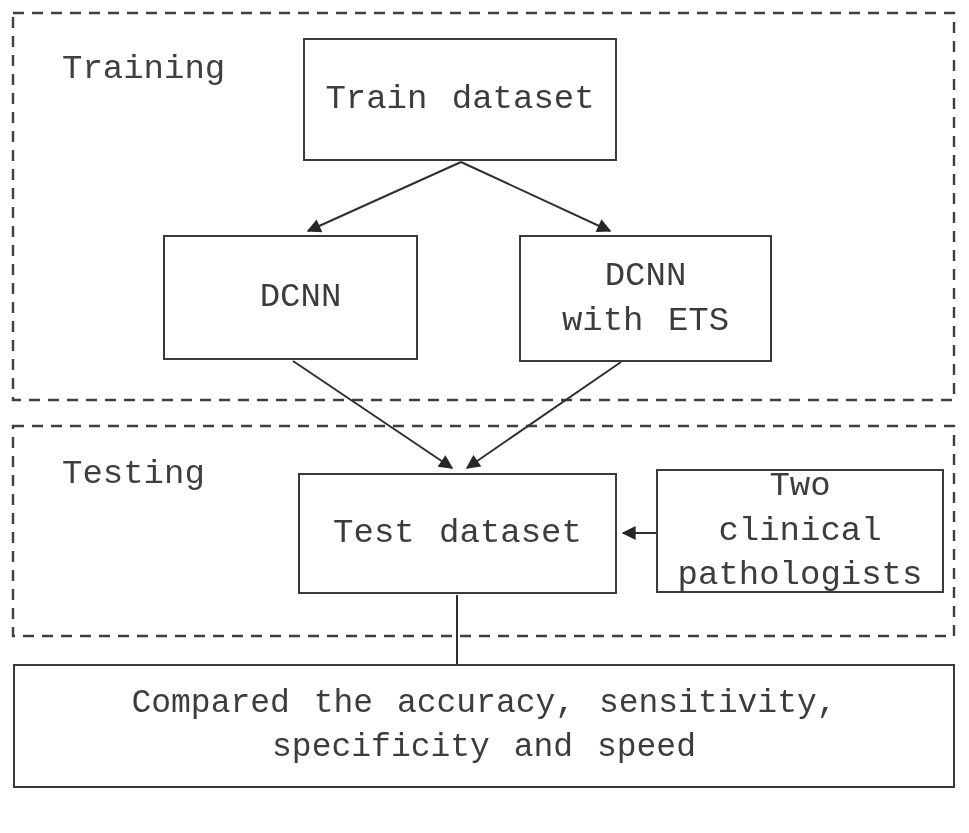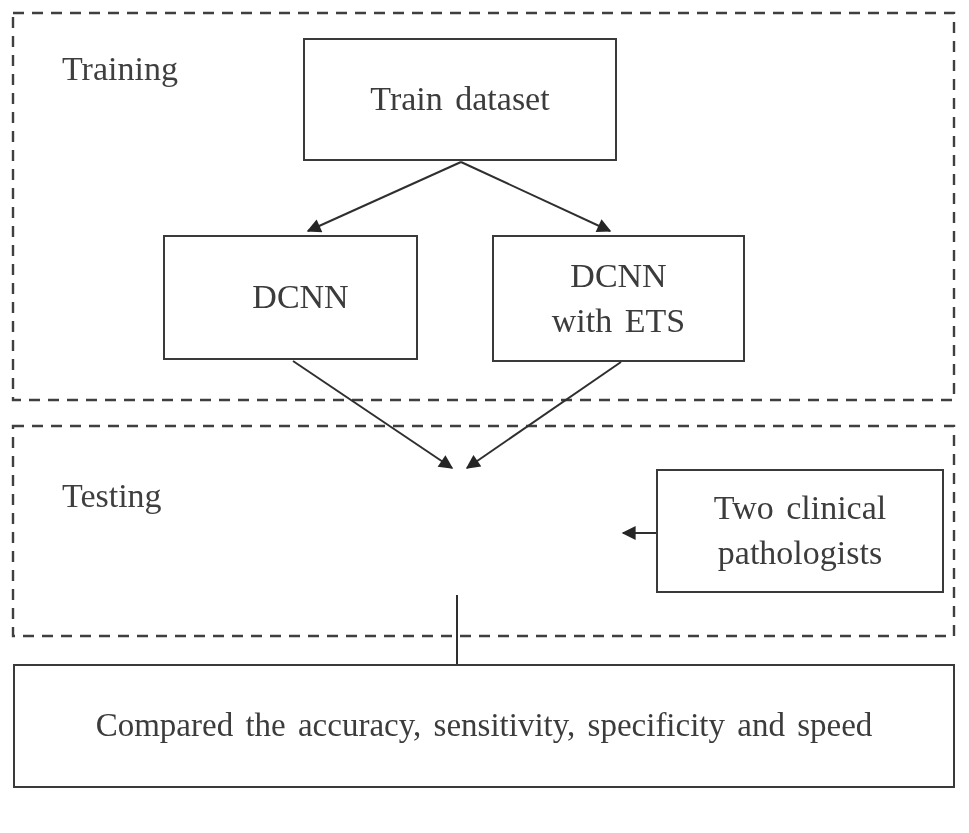--- a/index.html
+++ b/index.html
@@ -5,21 +5,21 @@
   html, body {
     margin: 0;
     padding: 0;
     background: #ffffff;
   }
   .canvas {
     position: relative;
     width: 957px;
     height: 833px;
     background: #ffffff;
-    font-family: Liberation Serif, serif;
+    font-family: Liberation Mono, monospace;
     color: #3c3c3c;
     overflow: hidden;
   }
   .edges-layer {
     position: absolute;
     left: 0;
     top: 0;
     width: 969px;
     height: 833px;
     z-index: 1;
@@ -39,25 +39,25 @@
     word-spacing: 4px;
   }
   .section-label {
     position: absolute;
     font-size: 34px;
     color: #3f3f3f;
     z-index: 2;
     white-space: nowrap;
   }
   #label-training { left: 62px;  top: 50px;  }
-  #label-testing  { left: 62px;  top: 455px; margin-top: 22px; }
+  #label-testing  { left: 62px;  top: 455px; }
 
   #node-train-dataset { left: 303px; top: 38px;  width: 314px; height: 123px; align-items: center; }
   #node-dcnn          { left: 163px; top: 235px; width: 255px; height: 125px; padding-left: 20px; }
-  #node-dcnn-ets      { left: 492px; top: 235px; width: 253px; height: 127px; padding: 0 54px; }
+  #node-dcnn-ets      { left: 519px; top: 235px; width: 253px; height: 127px; padding: 0 32px; }
   #node-test-dataset  { left: 298px; top: 473px; width: 319px; height: 121px; }
   #node-pathologists  { left: 656px; top: 469px; width: 288px; height: 124px; padding: 16px 24px; }
   #node-comparison    { left: 13px;  top: 664px; width: 942px; height: 124px; font-size: 33px; }
 </style>
 </head>
 <body>
 
 <div class="canvas">
 
   <svg class="edges-layer" width="969" height="833" viewBox="0 0 969 833" xmlns="http://www.w3.org/2000/svg">
@@ -86,20 +86,23 @@
   </div>
 
   <div class="node" id="node-dcnn">
     <span>DCNN</span>
   </div>
 
   <div class="node" id="node-dcnn-ets">
     <span>DCNN with ETS</span>
   </div>
 
+  <div class="node" id="node-test-dataset">
+    <span>Test dataset</span>
+  </div>
 
   <div class="node" id="node-pathologists">
     <span>Two clinical pathologists</span>
   </div>
 
   <div class="node" id="node-comparison">
     <span>Compared the accuracy, sensitivity, specificity and speed</span>
   </div>
 
 </div>

